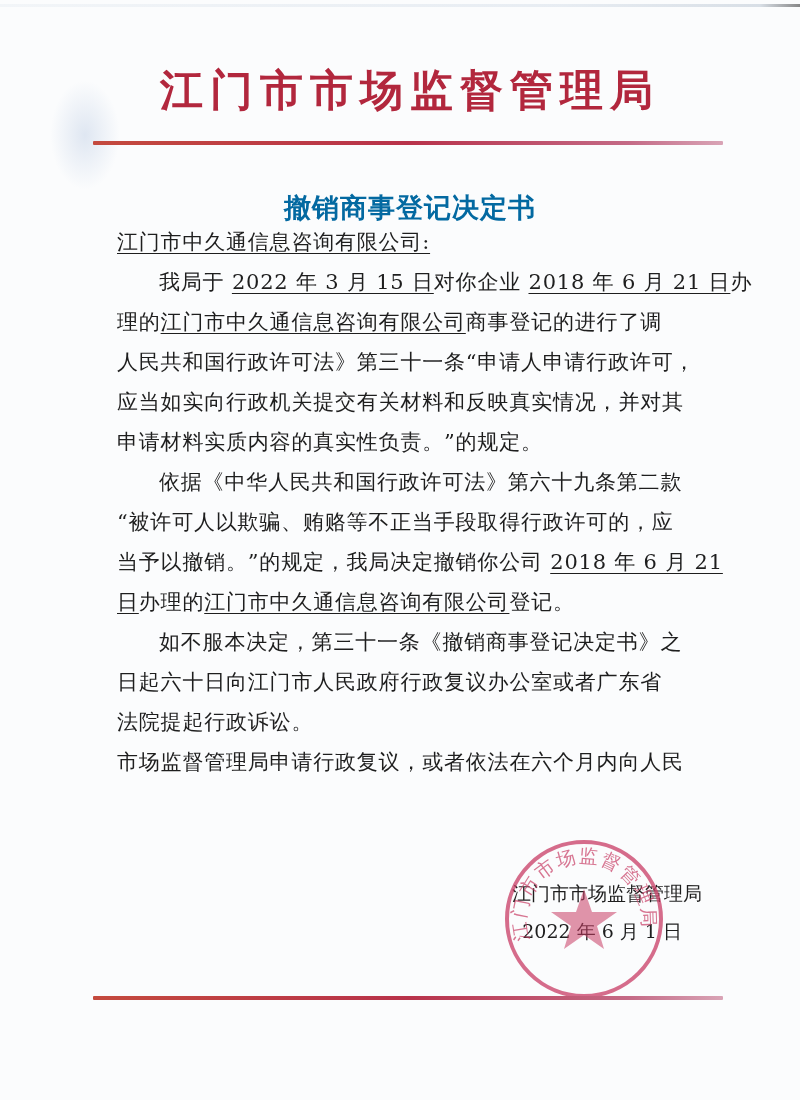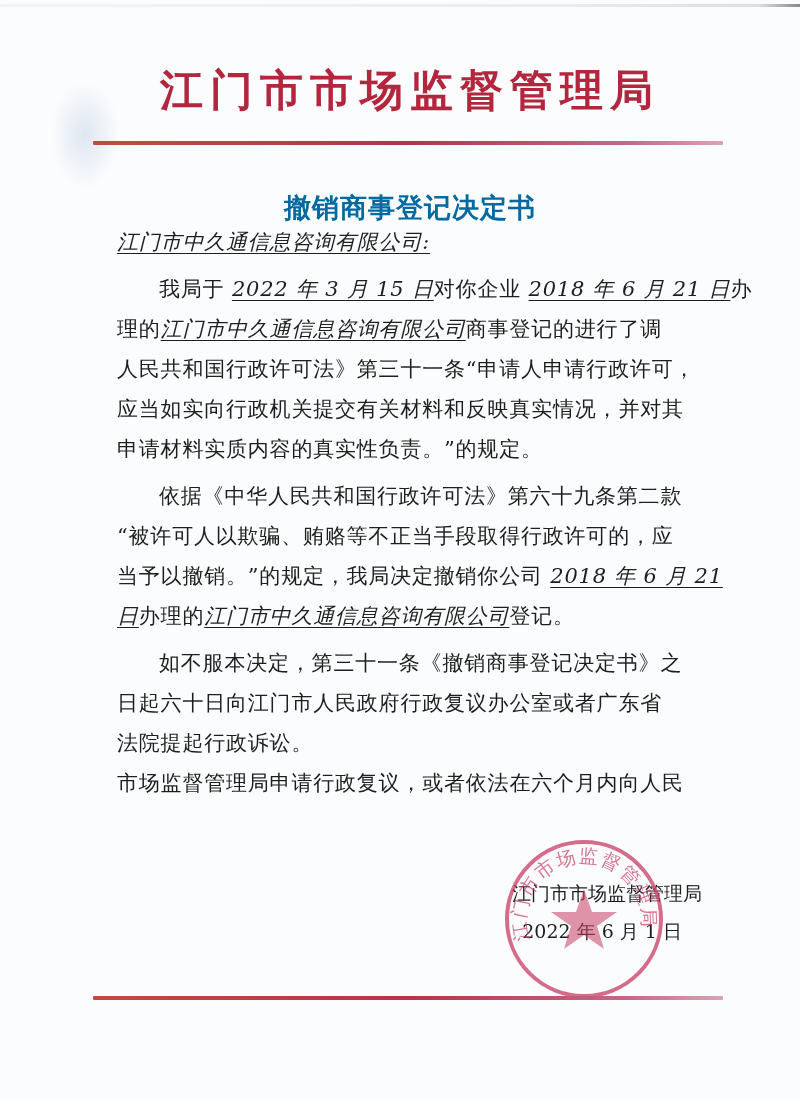--- a/index.html
+++ b/index.html
@@ -46,22 +46,22 @@
     color: #0369a1;
     margin-top: 12px;
   }
   .body-text {
     position: absolute; left: 117px; top: 222px; width: 570px;
     font-size: 21px;
     line-height: 40px;
     letter-spacing: 0.8px;
   }
   .line { white-space: nowrap; height: 40px; }
-  .indent { padding-left: 42px; margin-top: 7px; }
-  .u { text-decoration: underline; text-decoration-thickness: 1px; text-underline-offset: 4px; font-style: italic; }
+  .indent { padding-left: 42px; }
+  .u { text-decoration: underline; text-decoration-thickness: 1px; text-underline-offset: 4px; }
   .signature {
     position: absolute; left: 452px; top: 874px; width: 250px;
     font-size: 19px; line-height: 38px; text-align: right;
   }
   .sig-date { padding-right: 20px; }
   .seal {
     position: absolute; left: 505px; top: 840px; width: 158px; height: 158px;
     border-radius: 50%;
     border: 4px solid rgba(200,60,100,0.75);
     box-sizing: border-box;

